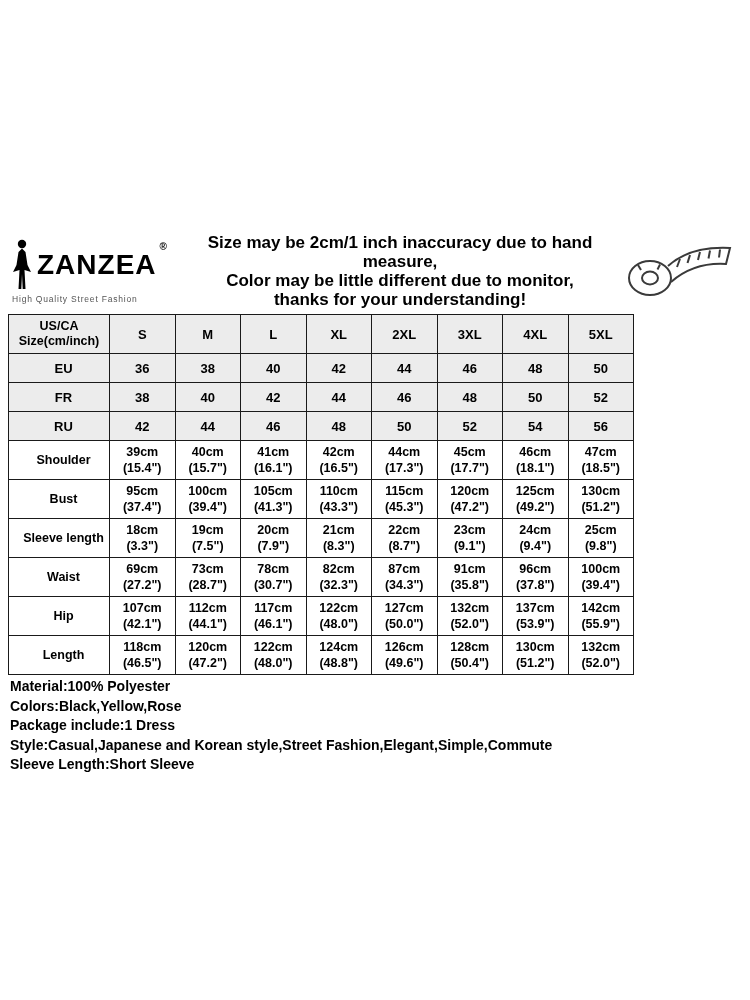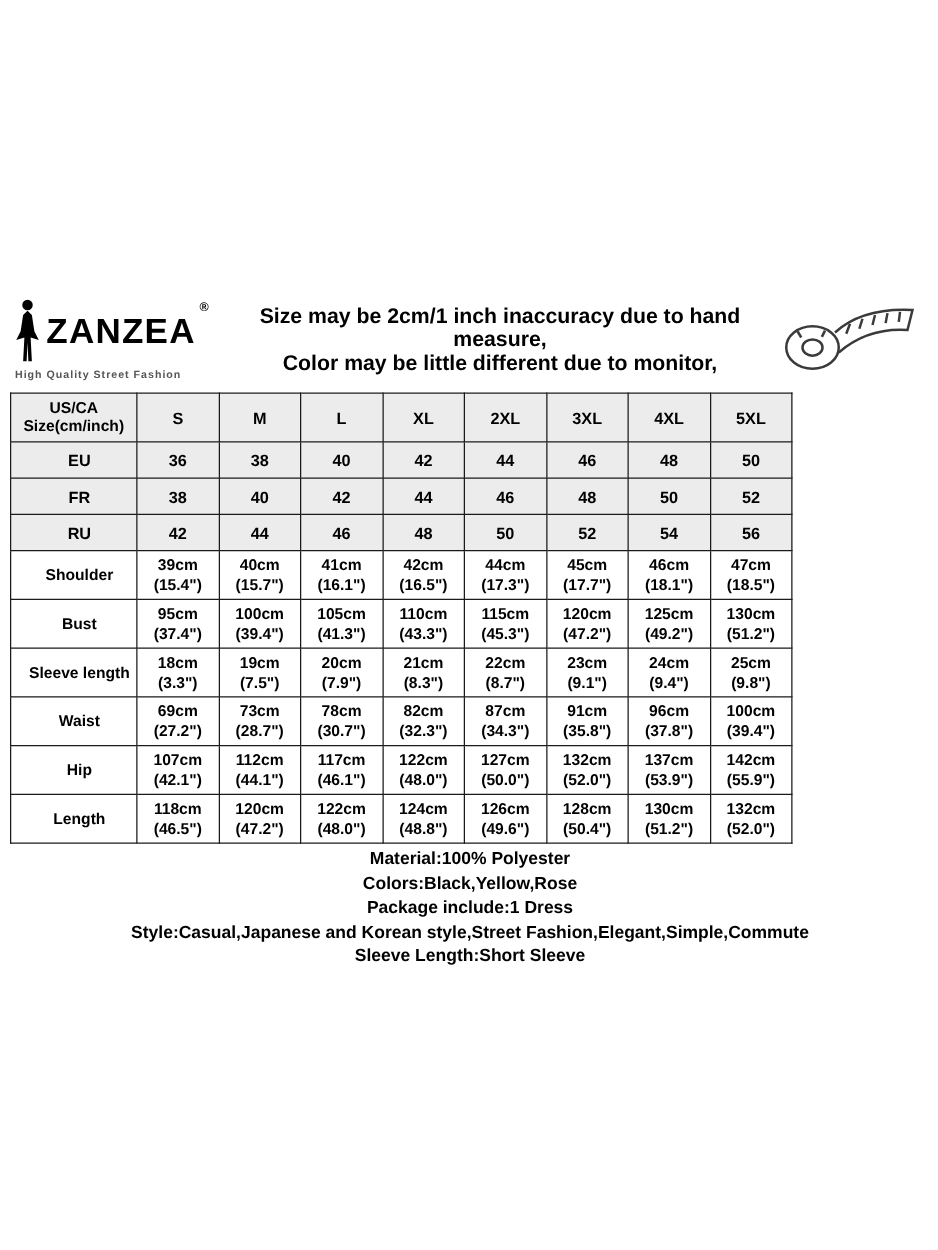--- a/index.html
+++ b/index.html
@@ -46,21 +46,21 @@
     line-height: 1;
   }
   .logo-reg {
     font-size: 10px;
     font-weight: 700;
     align-self: flex-start;
     margin-top: 2px;
   }
   .logo-tagline {
     font-size: 8.5px;
-    font-weight: 700;
+    font-weight: 400;
     color: #555;
     letter-spacing: 0.8px;
     margin-top: 3px;
     padding-left: 2px;
   }
   .notice {
     flex: 1 1 auto;
     text-align: center;
     font-size: 17px;
     font-weight: 700;
@@ -115,21 +115,20 @@
     padding-left: 11px;
   }
   
   .details {
     margin: 2px 8px 0 10px;
   }
   .details div {
     font-size: 14px;
     font-weight: 700;
     line-height: 19.5px;
-    text-align: center;
   }
   svg { display: block; }
 </style>
 </head>
 <body>
 
 <div class="page">
   <div class="content">
 
     <div class="hdr">
@@ -144,20 +143,21 @@
           </span>
           <span class="logo-name">ZANZEA</span>
           <span class="logo-reg">®</span>
         </div>
         <div class="logo-tagline">High Quality Street Fashion</div>
       </div>
 
       <div class="notice">
         <div>Size may be 2cm/1 inch inaccuracy due to hand measure,</div>
         <div>Color may be little different due to monitor,</div>
+        <div>thanks for your understanding!</div>
       </div>
 
       <div class="tape">
         <svg width="112" height="62" viewBox="0 0 112 62" fill="none" stroke="#3a3a3a" stroke-width="2">
           <ellipse cx="26" cy="38" rx="21" ry="17"></ellipse>
           <ellipse cx="26" cy="38" rx="8" ry="6.5"></ellipse>
           <path d="M44 26 Q66 6 106 8 L102 24 Q70 22 47 42"></path>
           <line x1="56" y1="19" x2="53" y2="27"></line>
           <line x1="66" y1="15" x2="63.5" y2="23"></line>
           <line x1="76" y1="12" x2="74" y2="20"></line>

